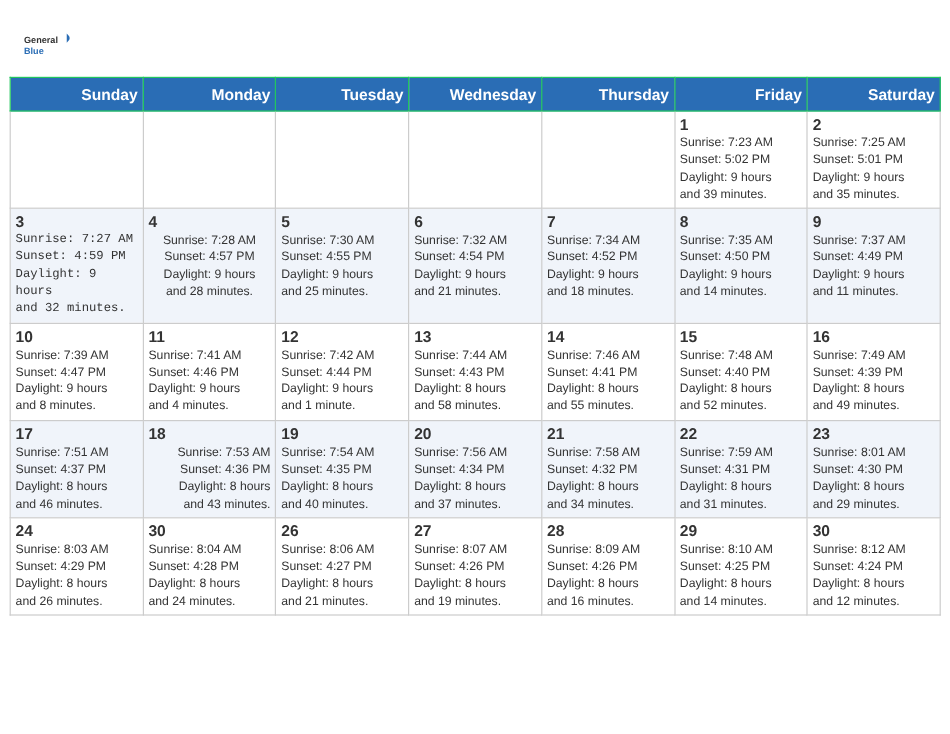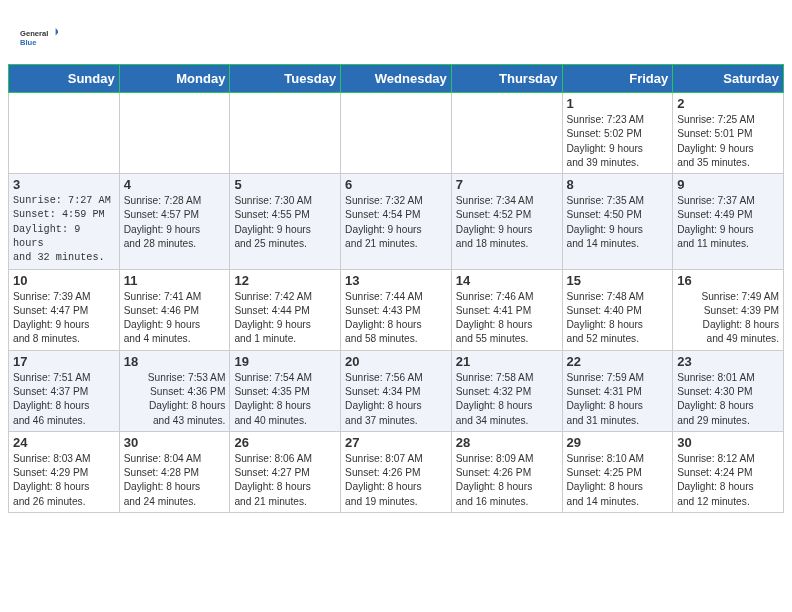--- a/index.html
+++ b/index.html
@@ -154,21 +154,21 @@
           <tr>
             <td>
               <span class="day-number">3</span>
               <div class="day-info" style="white-space: pre-line; font-family: Liberation Mono, monospace;">Sunrise: 7:27 AM
 Sunset: 4:59 PM
 Daylight: 9 hours
 and 32 minutes.</div>
             </td>
             <td>
               <span class="day-number">4</span>
-              <div class="day-info" style="white-space: pre-line;">Sunrise: 7:28 AM
+              <div class="day-info" style="white-space: pre-line; text-align: center;">Sunrise: 7:28 AM
 Sunset: 4:57 PM
 Daylight: 9 hours
 and 28 minutes.</div>
             </td>
             <td>
               <span class="day-number">5</span>
               <div class="day-info" style="white-space: pre-line;">Sunrise: 7:30 AM
 Sunset: 4:55 PM
 Daylight: 9 hours
 and 25 minutes.</div>
@@ -240,21 +240,21 @@
             </td>
             <td>
               <span class="day-number">15</span>
               <div class="day-info" style="white-space: pre-line;">Sunrise: 7:48 AM
 Sunset: 4:40 PM
 Daylight: 8 hours
 and 52 minutes.</div>
             </td>
             <td>
               <span class="day-number">16</span>
-              <div class="day-info" style="white-space: pre-line; text-align: right;">Sunrise: 7:49 AM
+              <div class="day-info" style="white-space: pre-line;">Sunrise: 7:49 AM
 Sunset: 4:39 PM
 Daylight: 8 hours
 and 49 minutes.</div>
             </td>
           </tr>
           <tr>
             <td>
               <span class="day-number">17</span>
               <div class="day-info" style="white-space: pre-line;">Sunrise: 7:51 AM
 Sunset: 4:37 PM

